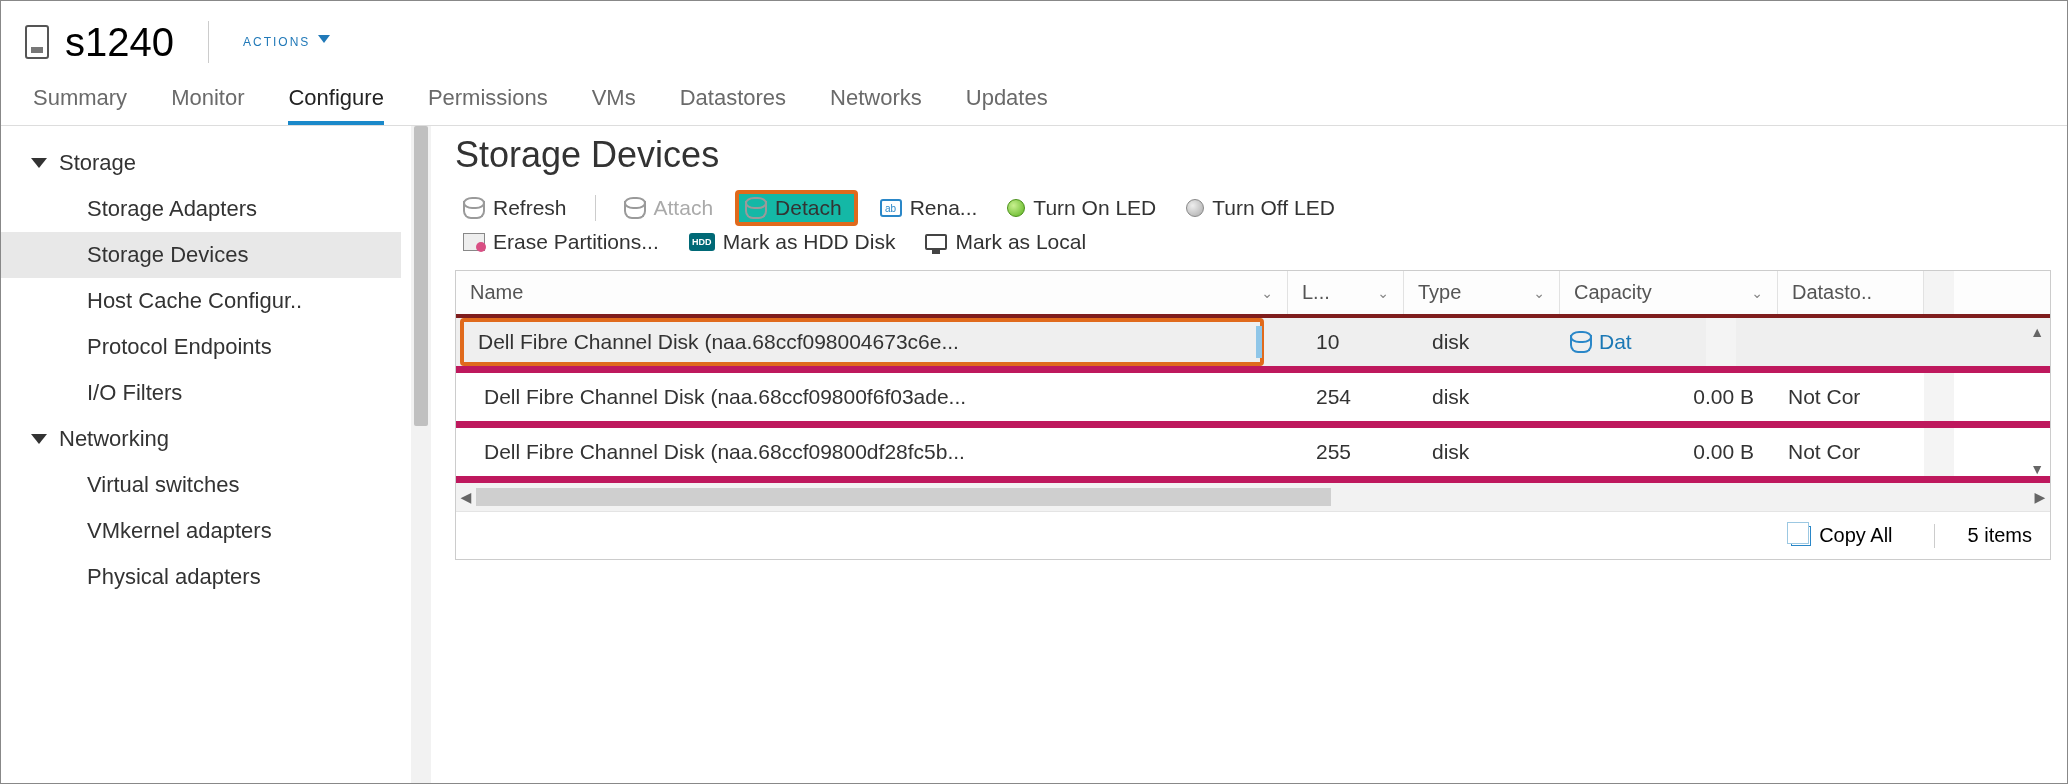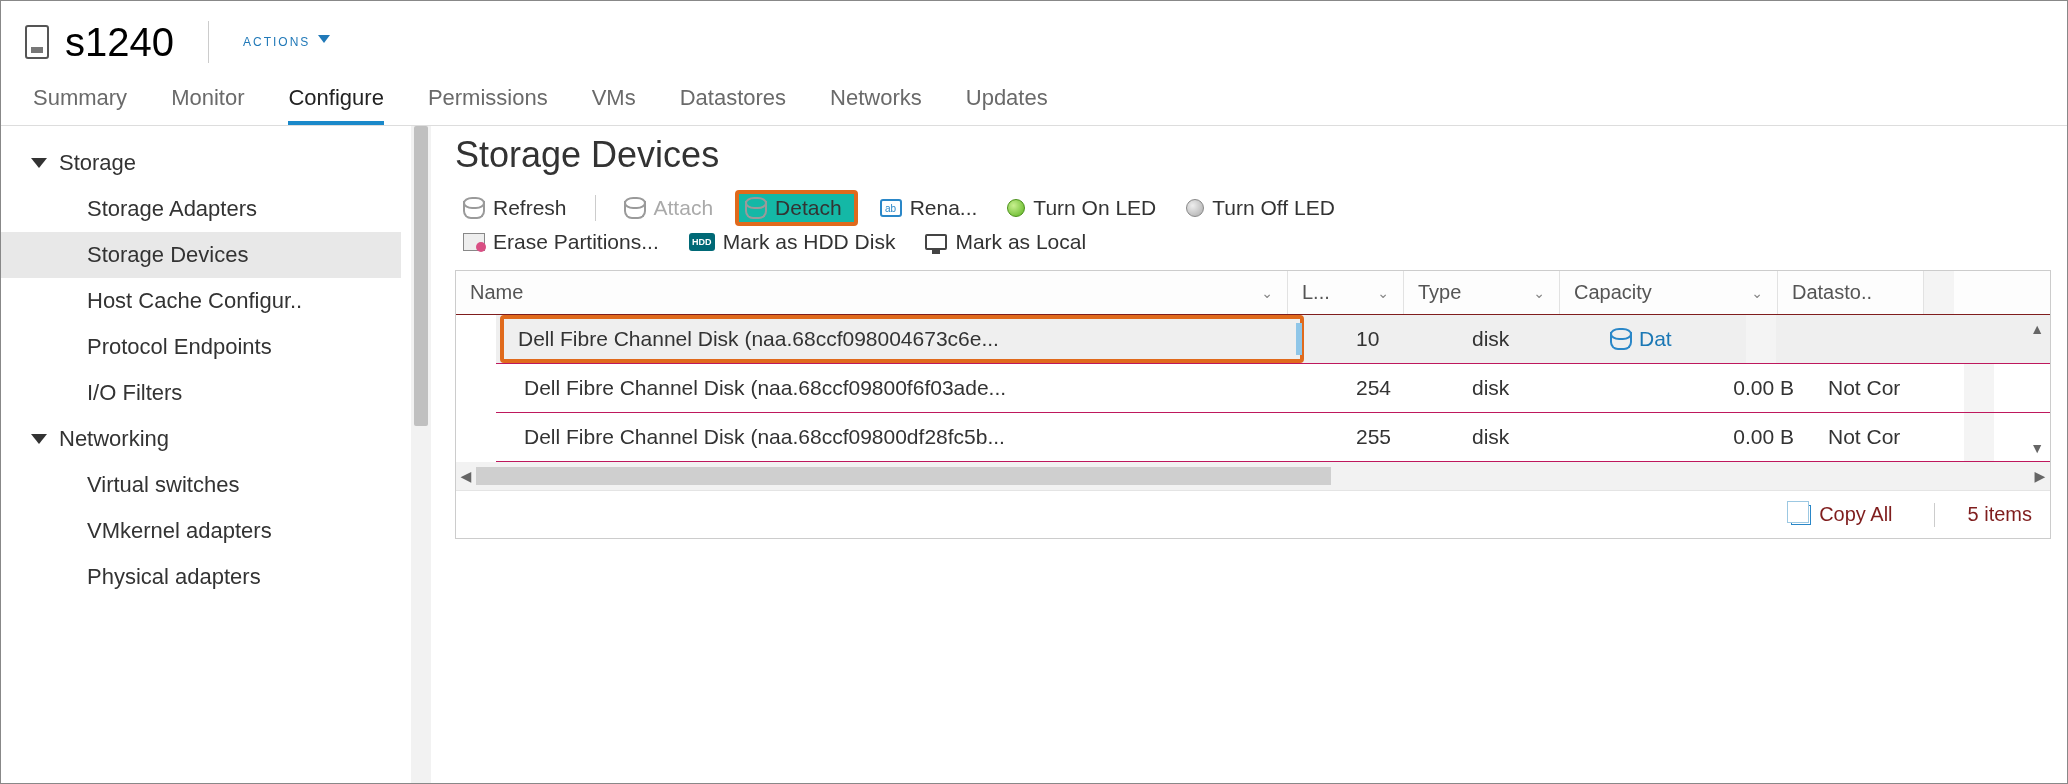--- a/index.html
+++ b/index.html
@@ -37,41 +37,41 @@
   .icon-db::after { content:''; position:absolute; left:0; right:0; top:4px; bottom:0; border:2px solid currentColor; border-top:none; border-radius:0 0 8px 8px; }
   .icon-db.grey { color:#9a9a9a; }
   .icon-db.blue { color:#2a87c8; }
   .icon-hdd { width:26px; height:18px; background:#006976; border-radius:3px; display:flex; align-items:center; justify-content:center; color:#fff; font-size:9px; font-weight:bold; }
   .icon-monitor { width:22px; height:16px; border:2px solid #444; border-radius:2px; position:relative; }
   .icon-monitor::after{ content:''; position:absolute; left:5px; right:5px; bottom:-6px; height:4px; background:#444; }
   .icon-rename { width:22px; height:18px; border:2px solid #2a87c8; border-radius:3px; display:flex; align-items:center; justify-content:center; font-size:10px; color:#2a87c8; }
   .icon-erase { width:22px; height:18px; background:#eee; border:1px solid #888; position:relative; }
   .icon-erase::after{ content:''; position:absolute; right:-2px; bottom:-2px; width:10px; height:10px; border-radius:50%; background:#d94f84; }
   .table-wrap { border:1px solid #ccc; display:flex; flex-direction:column; }
-  .thead { display:flex; background:#fdfdfd; border-bottom:1px solid #7f1d1d; }
+  .thead { display:flex; background:#fdfdfd; border-bottom:4px solid #7f1d1d; }
   .th { padding:10px 14px; font-size:20px; color:#555; border-right:1px solid #e2e2e2; display:flex; align-items:center; justify-content:space-between; }
   .th .sort { color:#888; font-size:14px; }
   .col-name { width:832px; }
   .col-l { width:116px; }
   .col-type { width:156px; }
   .col-cap { width:218px; }
   .col-ds { width:146px; }
   .col-sb { width:30px; background:#f4f4f4; border-right:none; }
-  .tr { display:flex; border-bottom:1px solid #be185d;margin-left:40px; }
+  .tr { display:flex; border-bottom:7px solid #be185d; }
   .td { padding:12px 14px 12px 28px; font-size:21px; color:#333; overflow:hidden; white-space:nowrap; text-overflow:ellipsis; }
   .tr.sel { background:#efefef; }
   .tr .td.col-cap { text-align:right; padding-right:24px; }
   .tr .td.col-ds { color:#1b78b5; display:flex; align-items:center; gap:7px; padding-left:10px;}
   .name-hl { border:4px solid #e06a1c; border-radius:4px; padding:8px 20px 8px 14px; margin:-4px 0 -4px -6px; display:inline-block; width: calc(100% - 10px); position:relative;}
   .name-hl::after { content:''; position:absolute; right:-2px; top:4px; bottom:4px; width:6px; background:#8fc6e8; }
   .hscroll { height:28px; background:#f2f2f2; position:relative; display:flex; align-items:center; }
   .hscroll .arrow { width:20px; text-align:center; color:#666; font-size:14px; }
   .hscroll .track { flex:1; height:18px; background:#f2f2f2; position:relative; }
   .hscroll .thumb { position:absolute; left:0; top:0; bottom:0; width:55%; background:#cfcfcf; }
-  .footer { display:flex; justify-content:flex-end; align-items:center; gap:33px; padding:8px 18px; font-size:20px; color:#7f1d1d; border-top:1px solid #e4e4e4;}
+  .footer { display:flex; justify-content:flex-end; align-items:center; gap:33px; padding:8px 18px; font-size:20px; color:#000000; border-top:1px solid #e4e4e4;}
   .footer .sep { width:1px; height:24px; background:#ccc; }
   .copy-icon { width:20px; height:20px; border:1px solid #2a87c8; position:relative; }
   .copy-icon::after { content:''; position:absolute; left:-5px; top:-5px; width:20px; height:20px; border:1px solid #9cc8e2; background:#fff; }
   .sb-vert-arrow { position:absolute; right:6px; font-size:14px; color:#666; }
 </style>
 </head>
 <body>
 
 <div class="page">
 

